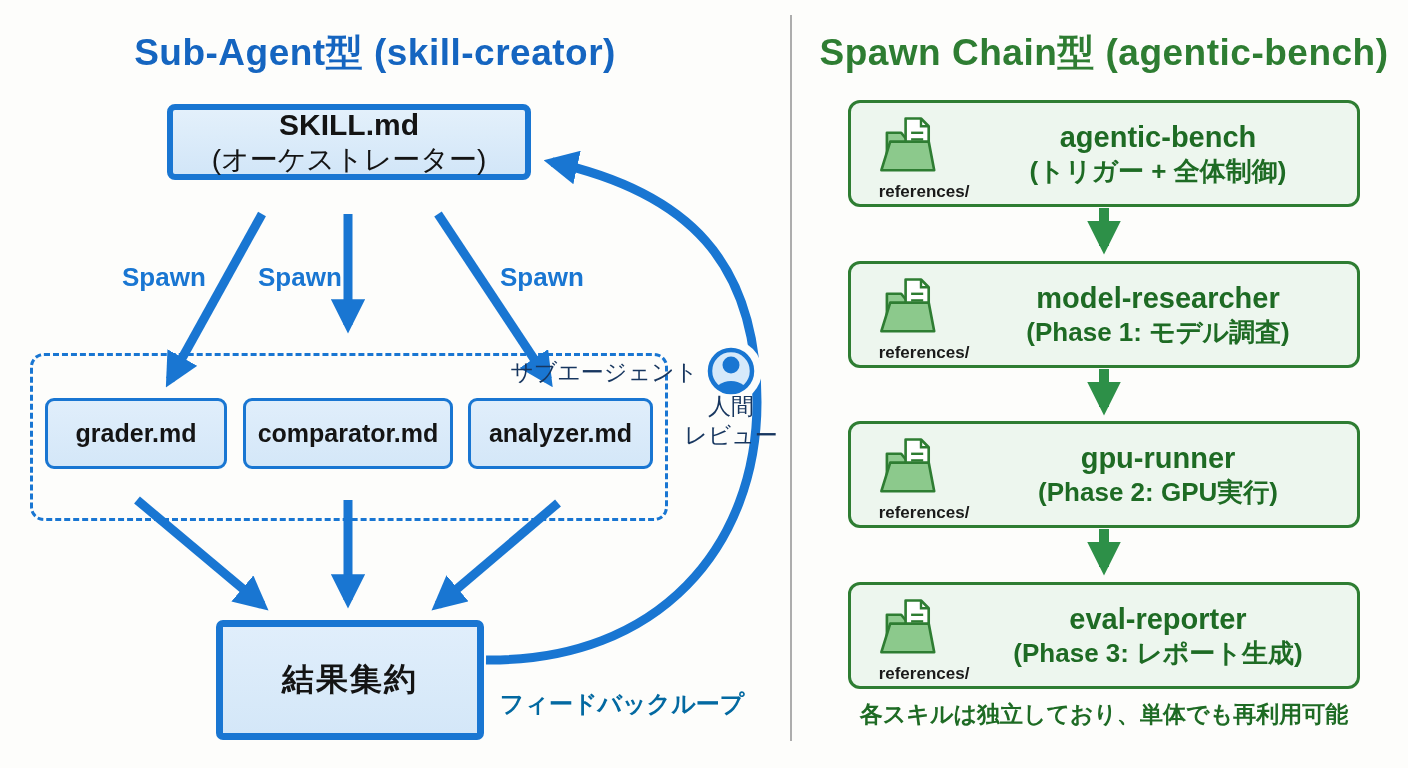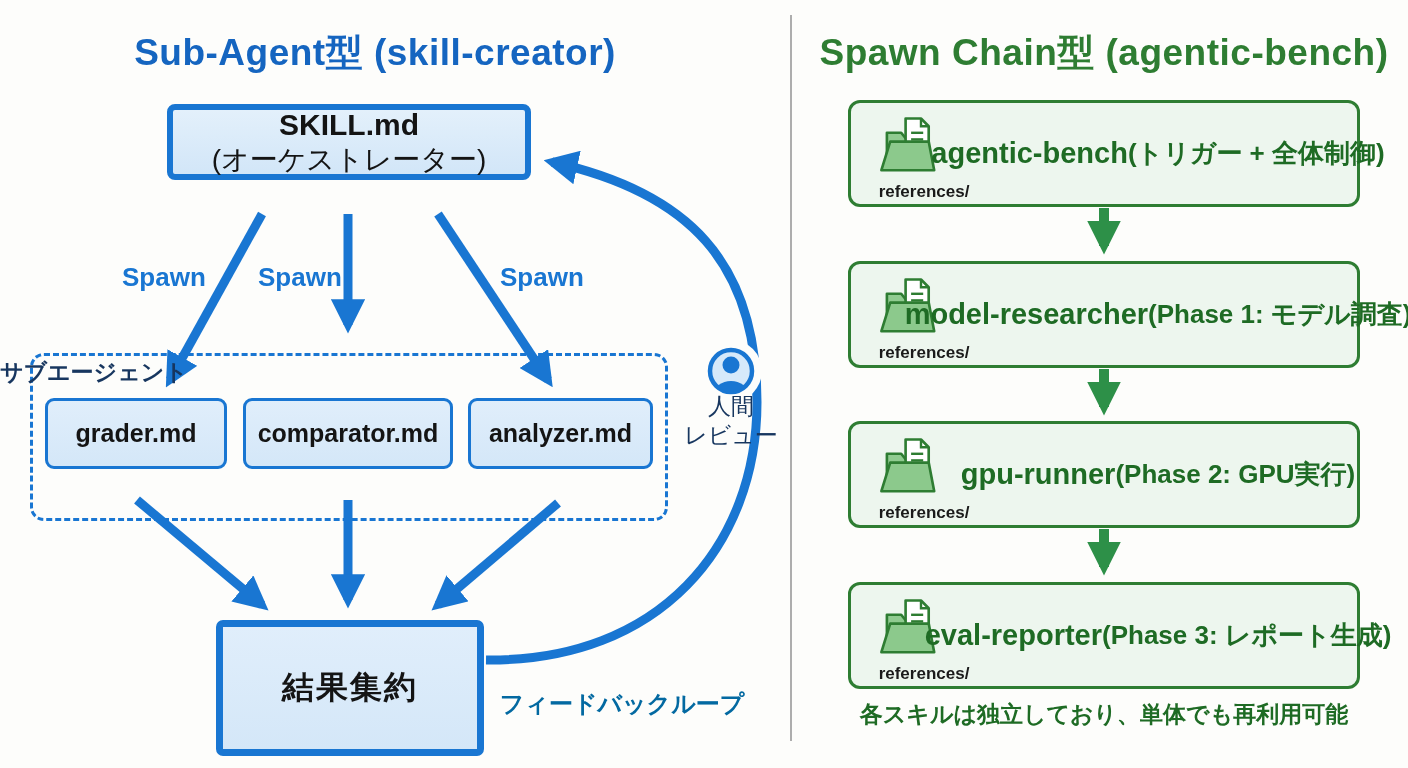--- a/index.html
+++ b/index.html
@@ -23,30 +23,30 @@
     display:flex;flex-direction:column;align-items:center;justify-content:center;
     z-index:3;box-sizing:border-box;
   }
   .skill-line1{font-size:30px;font-weight:bold;color:#141414;line-height:1.2;}
   .skill-line2{font-size:28px;font-weight:normal;color:#141414;line-height:1.2;}
   .spawn-label{font-size:26px;font-weight:bold;color:#1976d2;z-index:4;white-space:nowrap;}
   .dashed-group{
     left:30px;top:353px;width:638px;height:168px;
     border:3px dashed #1976d2;border-radius:14px;z-index:2;box-sizing:border-box;
   }
-  .group-label{left:0;top:357px;width:698px;text-align:left;font-size:23px;font-weight:bold;color:#17365f;z-index:2;}
+  .group-label{left:0;top:357px;width:698px;text-align:right;font-size:23px;font-weight:normal;color:#17365f;z-index:2;}
   .sub-box{
     top:398px;height:71px;
     background:linear-gradient(180deg,#e0eefb,#d4e7f8);
     border:3px solid #1976d2;border-radius:9px;
     display:flex;align-items:center;justify-content:center;
     font-size:25px;font-weight:bold;color:#141414;z-index:3;box-sizing:border-box;
   }
   .result-box{
-    left:216px;top:620px;width:268px;height:136px;
+    left:216px;top:620px;width:268px;height:120px;
     background:linear-gradient(180deg,#e0eefb,#d4e7f8);
     border:7px solid #1976d2;border-radius:7px;
     display:flex;align-items:center;justify-content:center;
     font-size:32px;font-weight:bold;color:#141414;letter-spacing:2px;
     z-index:3;box-sizing:border-box;
   }
   .feedback-label{left:497px;top:688px;width:250px;text-align:center;font-size:24px;font-weight:bold;color:#0369a1;z-index:4;white-space:nowrap;}
   .human-label{width:160px;text-align:center;font-size:23px;font-weight:normal;color:#17365f;z-index:5;line-height:1.22;}
   .connector-svg{left:0;top:0;width:793px;height:768px;z-index:1;}
   .human-icon{left:705px;top:345px;width:52px;height:52px;z-index:5;}
@@ -56,21 +56,21 @@
 
   
   .chain-box{
     left:848px;width:512px;height:107px;
     background:#edf6ee;
     border:3.5px solid #2e7d32;border-radius:12px;
     z-index:3;box-sizing:border-box;
   }
   .chain-text{
     position:absolute;left:116px;right:8px;top:0;height:100%;
-    display:flex;flex-direction:row;align-items:center;justify-content:center;
+    display:flex;flex-direction:column;align-items:center;justify-content:center;
   }
   .chain-name{font-size:29px;font-weight:bold;color:#1e6b24;line-height:1.25;white-space:nowrap;}
   .chain-sub{font-size:26px;font-weight:bold;color:#1e6b24;line-height:1.25;white-space:nowrap;}
   .folder-wrap{position:absolute;left:12px;top:6px;width:100px;height:95px;}
   .folder-svg{position:absolute;left:14px;top:4px;width:66px;height:66px;}
   .folder-label{position:absolute;left:0;bottom:2px;width:100px;text-align:center;font-size:17px;font-weight:bold;color:#1a1a1a;white-space:nowrap;margin-left:11px;}
   .chain-svg{left:793px;top:0;width:615px;height:768px;z-index:2;}
   .footnote{left:800px;top:699px;width:608px;text-align:center;font-size:23px;font-weight:bold;color:#1e6b24;z-index:3;white-space:nowrap;}
 </style>
 </head>

